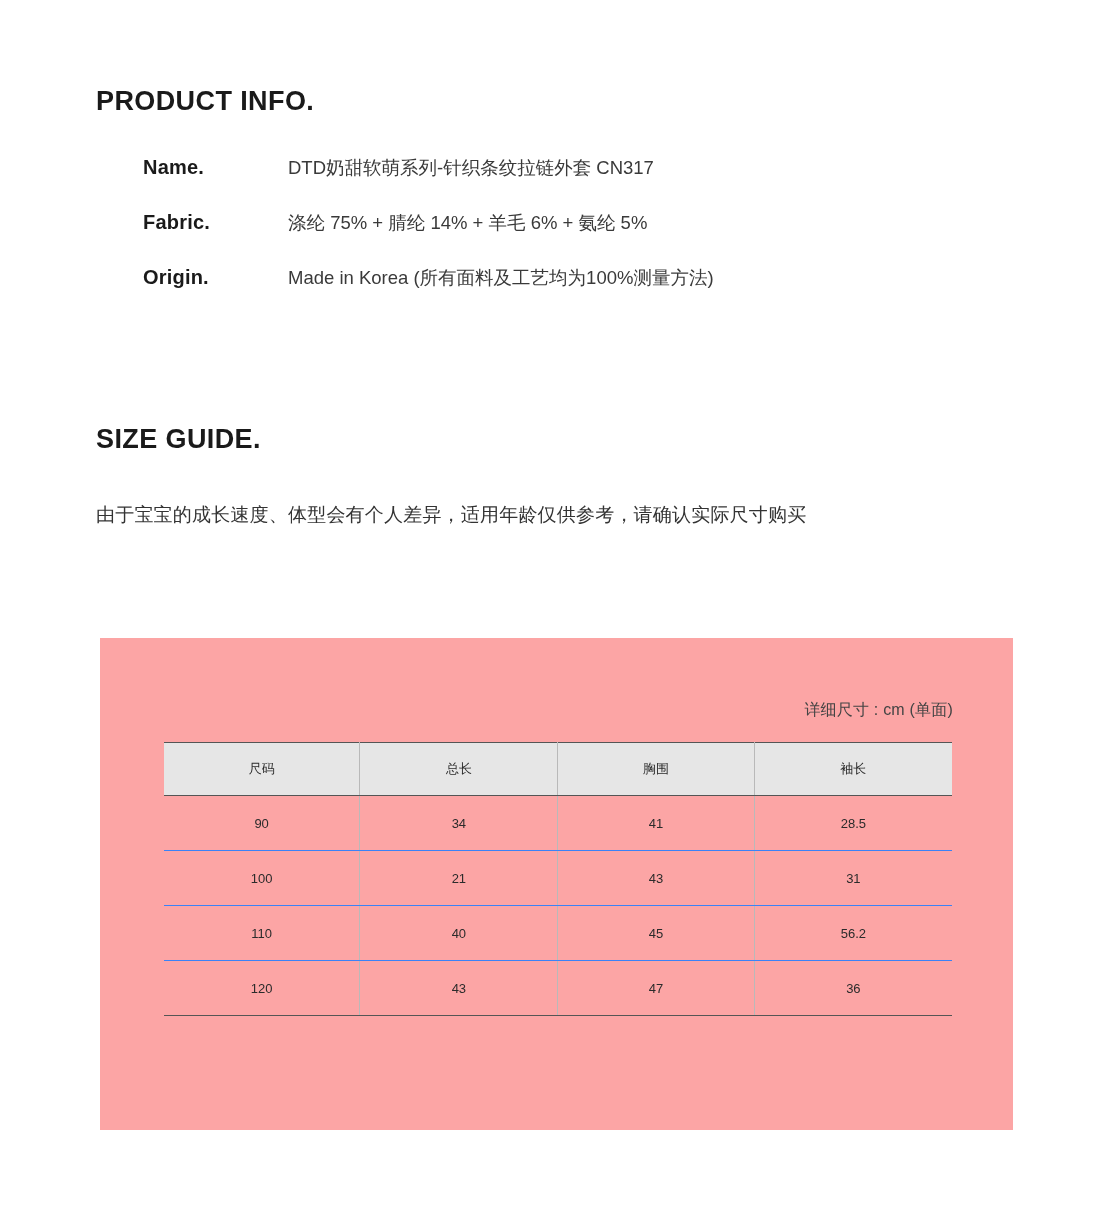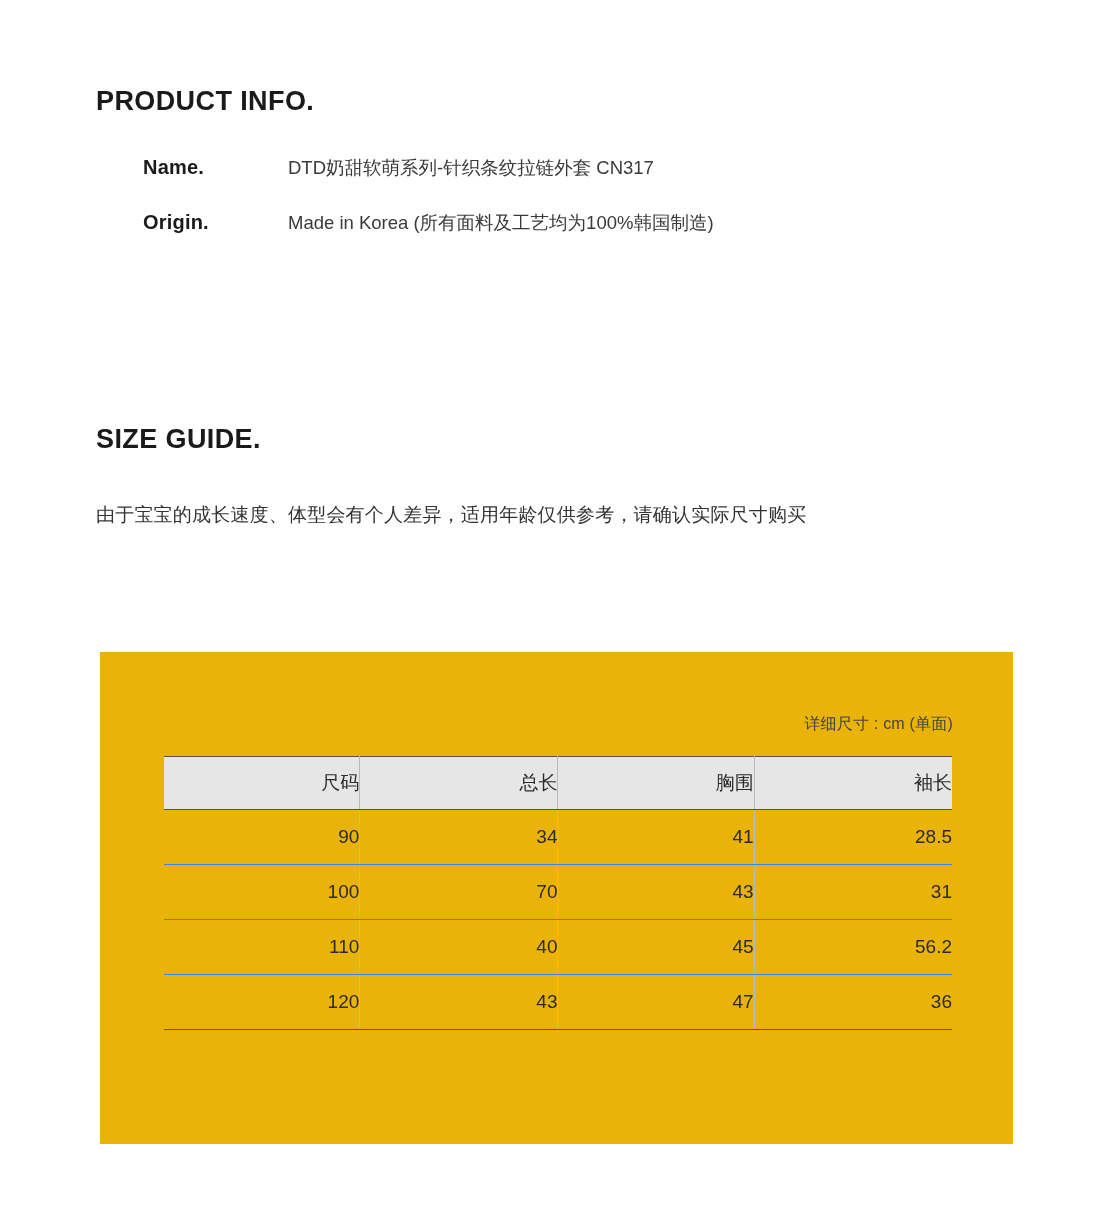--- a/index.html
+++ b/index.html
@@ -79,46 +79,46 @@
     font-size: 19px;
     color: #333333;
     line-height: 1.75;
     letter-spacing: 0.2px;
   }
 
   
   .table-panel {
     position: absolute;
     left: 100px;
-    top: 652px;
+    top: 638px;
     width: 913px;
     height: 492px;
-    background: #eab308;
+    background: #fca5a5;
     box-sizing: border-box;
   }
   .unit-note {
     position: absolute;
     right: 60px;
     top: 62px;
     font-size: 16px;
     color: #444444;
     letter-spacing: 0.2px;
   }
   table.size-table {
     position: absolute;
     left: 64px;
     top: 104px;
     width: 788px;
     border-collapse: collapse;
     background: transparent;
   }
   table.size-table th,
   table.size-table td {
-    text-align: right;
-    font-size: 19px;
+    text-align: center;
+    font-size: 13px;
     font-weight: 400;
     color: #2b2b2b;
     border-left: 1px solid #b9b9b9;
     border-right: 1px solid #b9b9b9;
     padding: 0;
     height: 54px;
     vertical-align: middle;
     background: transparent;
   }
   table.size-table thead th {
@@ -155,24 +155,28 @@
 
   <div class="section-title" id="product-info-title">PRODUCT INFO.</div>
 
   <div class="info-list">
 
     <div class="info-row">
       <div class="info-label">Name.</div>
       <div class="info-value">DTD奶甜软萌系列-针织条纹拉链外套 CN317</div>
     </div>
 
+    <div class="info-row">
+      <div class="info-label">Fabric.</div>
+      <div class="info-value">涤纶 75% + 腈纶 14% + 羊毛 6% + 氨纶 5%</div>
+    </div>
 
     <div class="info-row">
       <div class="info-label">Origin.</div>
-      <div class="info-value">Made in Korea (所有面料及工艺均为100%韩国制造)</div>
+      <div class="info-value">Made in Korea (所有面料及工艺均为100%测量方法)</div>
     </div>
 
   </div>
 
   <div class="section-title" id="size-guide-title">SIZE GUIDE.</div>
 
   <div class="notes">
     <div class="note-line">由于宝宝的成长速度、体型会有个人差异，适用年龄仅供参考，请确认实际尺寸购买</div>
   </div>
 
@@ -190,21 +194,21 @@
       </thead>
       <tbody>
         <tr>
           <td class="col-size">90</td>
           <td class="col-a">34</td>
           <td class="col-b">41</td>
           <td class="col-c">28.5</td>
         </tr>
         <tr>
           <td class="col-size">100</td>
-          <td class="col-a">70</td>
+          <td class="col-a">21</td>
           <td class="col-b">43</td>
           <td class="col-c">31</td>
         </tr>
         <tr>
           <td class="col-size">110</td>
           <td class="col-a">40</td>
           <td class="col-b">45</td>
           <td class="col-c">56.2</td>
         </tr>
         <tr>

